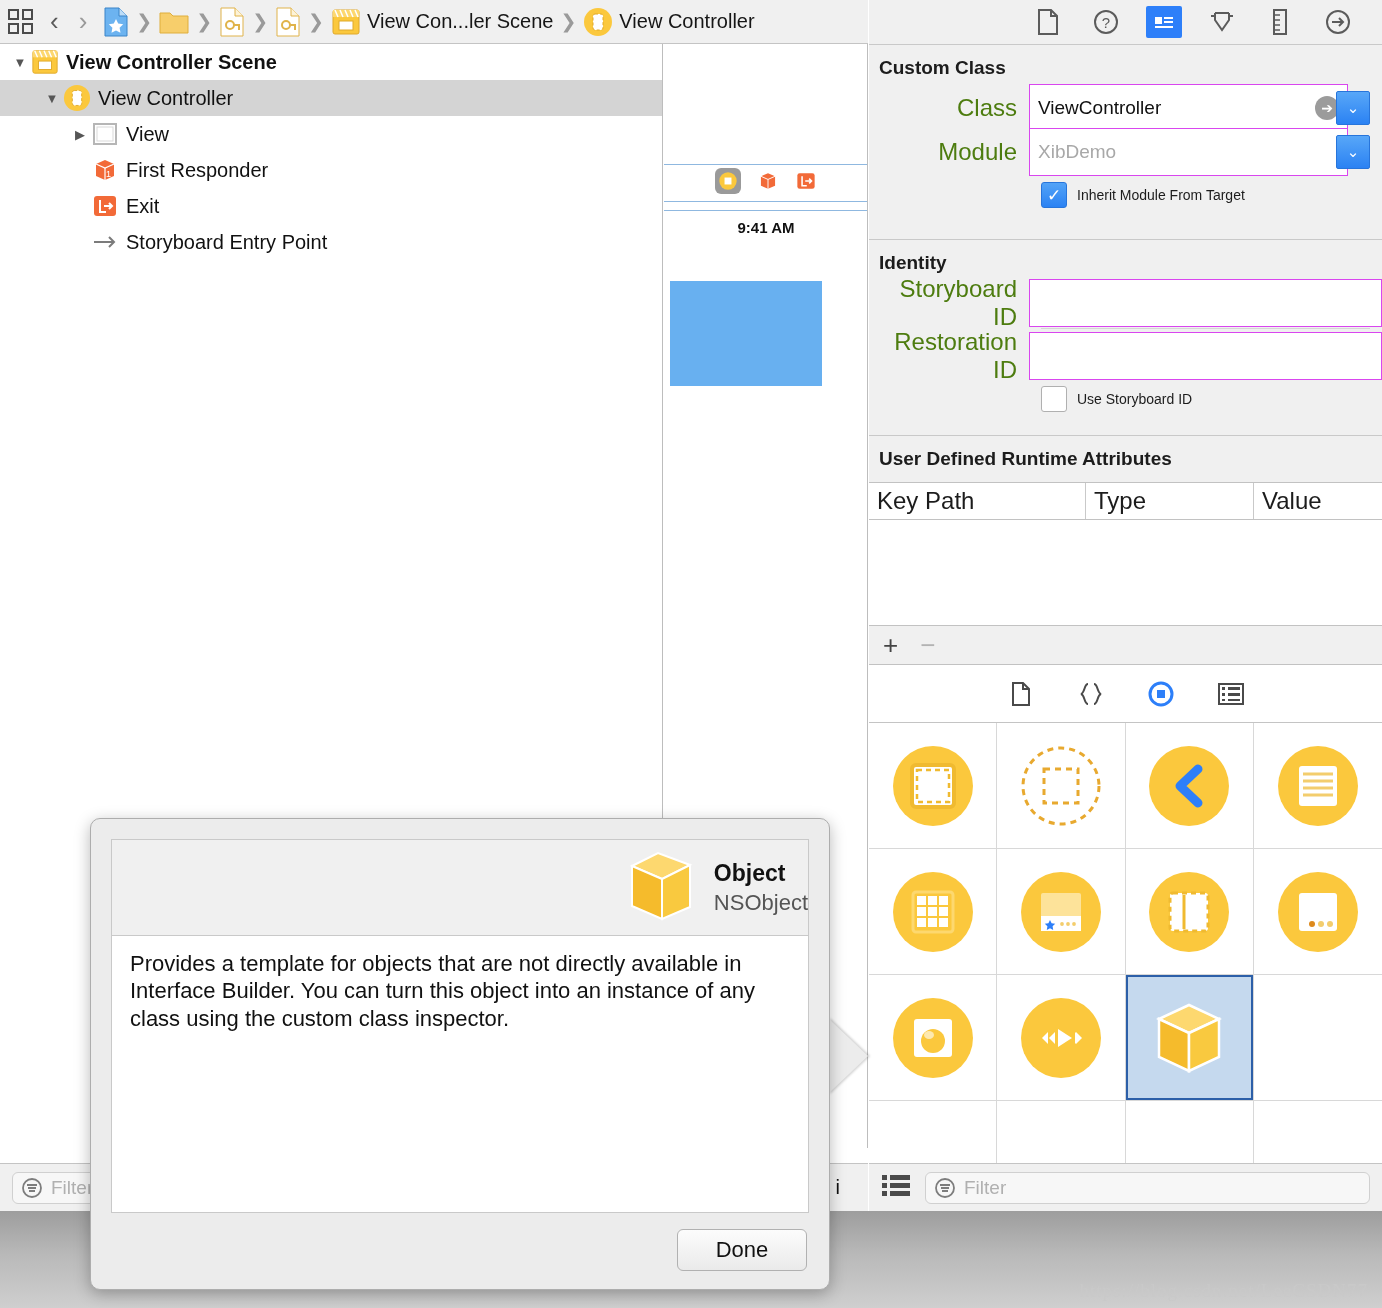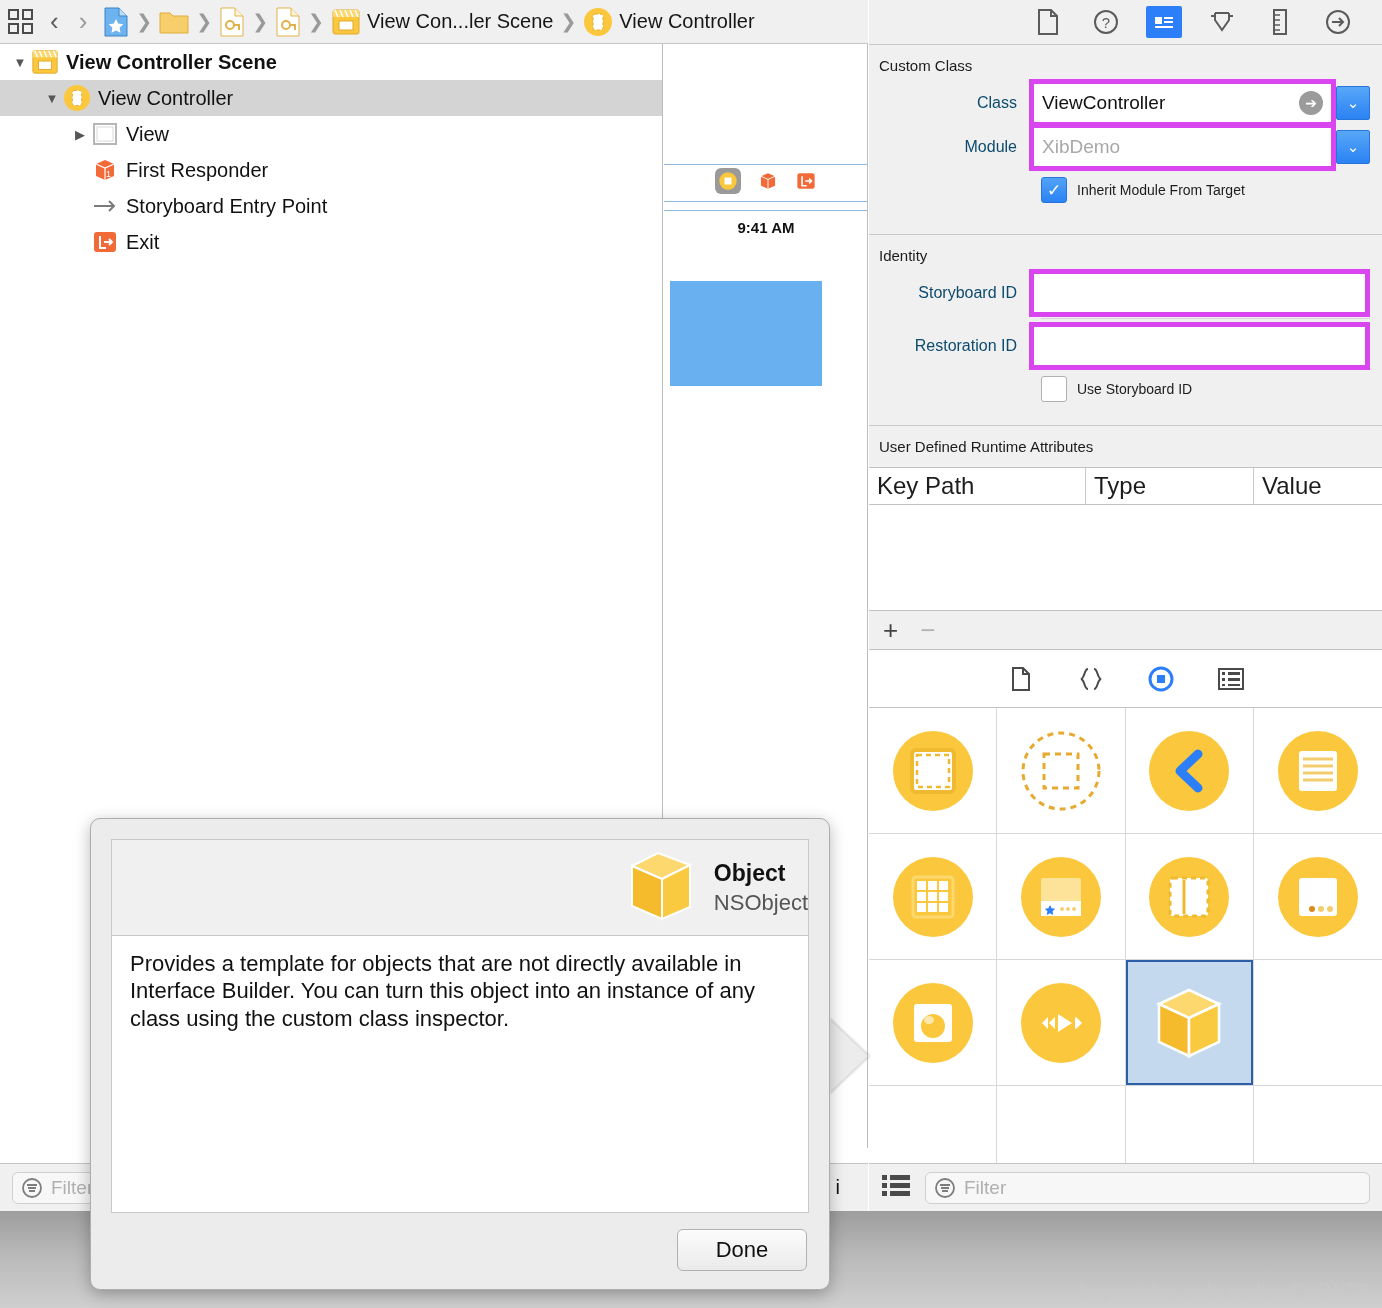--- a/index.html
+++ b/index.html
@@ -59,27 +59,26 @@
   .inspector {
     position: absolute; left: 869px; top: 0; width: 513px; height: 1163px;
     background: #f0f0f0; overflow:hidden;
   }
   .insp-toolbar {
     height: 45px; display:flex; align-items:center; justify-content:flex-end;
     gap: 22px; padding-right: 26px; border-bottom:1px solid #c9c9c9; background:#f0f0f0;
   }
   .insp-btn { width:36px; height:32px; display:flex; align-items:center; justify-content:center; color:#5b5b5b;}
   .insp-btn.sel { background:#2d7ff9; color:#fff; border-radius:2px; }
-  .sect-title { font-size: 15px; font-weight: normal; color:#1c1c1c; padding: 12px 0 10px 10px;}
+  .sect-title { font-size: 19px; font-weight: bold; color:#1c1c1c; padding: 12px 0 10px 10px;}
   .frow { display:flex; align-items:center; height: 38px; margin-bottom: 6px; }
-  .flabel { width: 160px; text-align:right; padding-right: 12px; font-size:16px; color:#0c4a6e; }
+  .flabel { width: 160px; text-align:right; padding-right: 12px; font-size:24px; color:#4d7c0f; }
   .finput {
-    flex: 1; height: 48px; background:#fff; border:5px solid #d946ef;
+    flex: 1; height: 48px; background:#fff; border:1px solid #d946ef;
     font-size:19px; color:#111; display:flex; align-items:center; padding: 0 8px;
-    margin-right: 12px;
   }
   .finput.placeholder { color:#a8a8a8; }
   .combo-arrow {
     width:34px; height:34px; background:linear-gradient(#58a7f8,#2b82f3);
     border:1px solid #2775db; display:flex;align-items:center;justify-content:center;color:#fff;
     font-size:15px; margin-right:12px; border-radius:2px;
   }
   .goarrow { width:24px;height:24px;border-radius:50%;background:#9b9b9b;display:flex;
       align-items:center;justify-content:center;color:#fff;font-size:14px;margin-left:auto;}
   .checkrow { display:flex; align-items:center; padding-left: 172px; height: 36px; }
@@ -281,36 +280,36 @@
             <text x="15" y="21" font-size="9" fill="#fff" font-family="sans-serif">1</text>
           </svg>
       </span>
       <span>First Responder</span>
     </div>
 
     <div class="orow" style="padding-left:70px;">
       <span class="disc empty"></span>
       <span class="oicon">
         <svg width="28" height="28" viewBox="0 0 28 28">
-            <path d="M3 14h20m-5-5l5 5-5 5" fill="none" stroke="#7b7b7b" stroke-width="2"></path>
-          </svg>
-      </span>
-      <span>Storyboard Entry Point</span>
+            <rect x="3" y="4" width="22" height="20" rx="3" fill="#f26a38"></rect>
+            <path d="M9 8v12h6" fill="none" stroke="#fff" stroke-width="2"></path>
+            <path d="M13 14h8m-3-3l3 3-3 3" fill="none" stroke="#fff" stroke-width="2"></path>
+          </svg>
+      </span>
+      <span>Exit</span>
     </div>
 
     <div class="orow" style="padding-left:70px;">
       <span class="disc empty"></span>
       <span class="oicon">
         <svg width="28" height="28" viewBox="0 0 28 28">
-            <rect x="3" y="4" width="22" height="20" rx="3" fill="#f26a38"></rect>
-            <path d="M9 8v12h6" fill="none" stroke="#fff" stroke-width="2"></path>
-            <path d="M13 14h8m-3-3l3 3-3 3" fill="none" stroke="#fff" stroke-width="2"></path>
-          </svg>
-      </span>
-      <span>Exit</span>
+            <path d="M3 14h20m-5-5l5 5-5 5" fill="none" stroke="#7b7b7b" stroke-width="2"></path>
+          </svg>
+      </span>
+      <span>Storyboard Entry Point</span>
     </div>
   </div>
 
   <div class="canvas">
     <div class="canvas-scene">
       <div class="scene-bar">
         <span>
           <svg width="26" height="26" viewBox="0 0 30 30">
               <rect x="0" y="0" width="30" height="30" rx="7" fill="#9a9a9a"></rect>
               <circle cx="15" cy="15" r="10" fill="#fbc83d"></circle>

